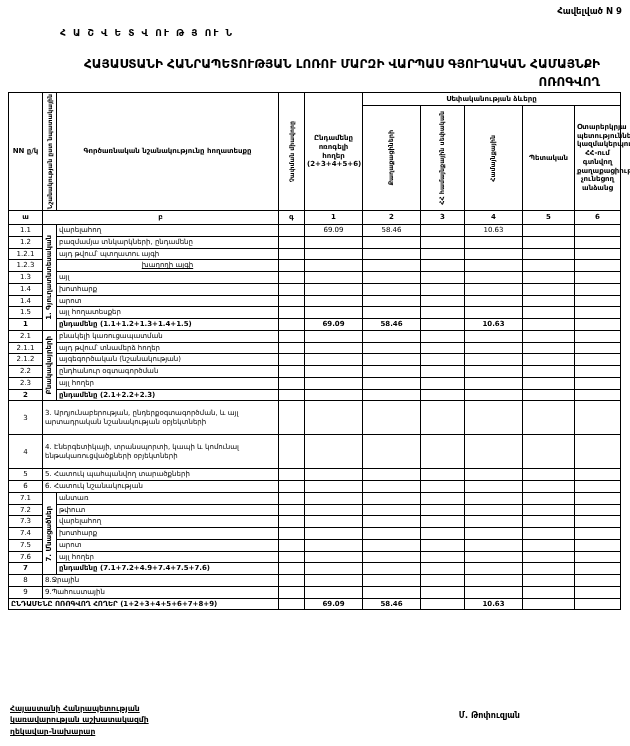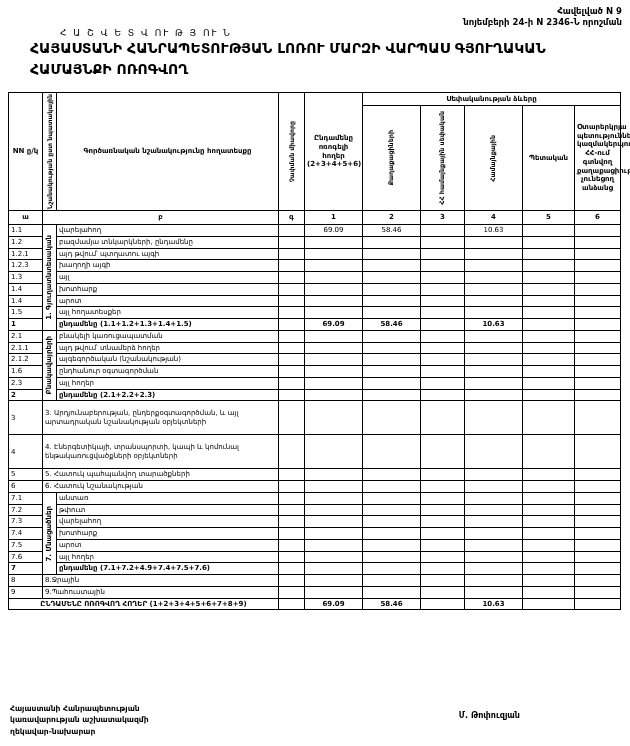--- a/index.html
+++ b/index.html
@@ -30,29 +30,29 @@
     font-size: 8.5px;
     line-height: 1.35;
     font-weight: bold;
   }
   .hdr-title {
     position: absolute;
     top: 28px;
     left: 60px;
     font-size: 9px;
     letter-spacing: 2px;
-    font-weight: normal;
+    font-weight: bold;
   }
   .hdr-sub {
     position: absolute;
-    top: 38px;
+    top: 55px;
     left: 30px;
     width: 570px;
-    text-align: left;
-    font-size: 14px;
+    text-align: right;
+    font-size: 12px;
     line-height: 1.5;
     font-weight: bold;
   }
   table.main {
     position: absolute;
     top: 92px;
     left: 8px;
     width: 612px;
     border-collapse: collapse;
     table-layout: fixed;
@@ -100,63 +100,65 @@
     white-space: nowrap;
     margin: 0 auto;
   }
   .letters td {
     text-align: center;
     font-weight: bold;
     font-size: 7px;
     height: 11px;
   }
   .rowno {
+    text-align: center;
     font-size: 7px;
   }
   .label {
     text-align: left;
     font-size: 7px;
     padding-left: 3px;
   }
   .label-ind {
-    text-align: left;
+    text-align: center;
     font-size: 7px;
     padding-left: 14px;
+    text-decoration: underline;
   }
   .bold { font-weight: bold; }
   .val { text-align: center; font-size: 7px; }
   .tall { height: 34px; }
   .grp-cell {
     width: 14px;
     padding: 0;
   }
   .footer {
     position: absolute;
     left: 10px;
     bottom: 8px;
     font-size: 7.6px;
     line-height: 1.55;
     font-weight: bold;
+    text-decoration: underline;
   }
   .footer-right {
     position: absolute;
     right: 110px;
     bottom: 26px;
     font-size: 8px;
     font-weight: bold;
   }
 </style>
 </head>
 <body>
 
 <div class="page">
 
   <div class="hdr-right">
     <div>Հավելված N 9</div>
-    <div>նոյեմբերի 24-ի N 2346-Ն որոշման</div>
   </div>
 
   <div class="hdr-title">Հ Ա Շ Վ Ե Տ Վ ՈՒ Թ Յ ՈՒ Ն</div>
 
   <div class="hdr-sub">
     <div>ՀԱՅԱՍՏԱՆԻ ՀԱՆՐԱՊԵՏՈՒԹՅԱՆ ԼՈՌՈՒ ՄԱՐԶԻ ՎԱՐՊԱՍ ԳՅՈՒՂԱԿԱՆ ՀԱՄԱՅՆՔԻ ՈՌՈԳՎՈՂ</div>
   </div>
 
   <table class="main">
     <colgroup>
@@ -344,21 +346,21 @@
         <td class="label">այգեգործական (նշանակության)</td>
         <td class="val"></td>
         <td class="val"></td>
         <td class="val"></td>
         <td class="val"></td>
         <td class="val"></td>
         <td class="val"></td>
         <td class="val"></td>
       </tr>
       <tr>
-        <td class="rowno">1.6</td>
+        <td class="rowno">2.2</td>
         <td class="label">ընդհանուր օգտագործման</td>
         <td class="val"></td>
         <td class="val"></td>
         <td class="val"></td>
         <td class="val"></td>
         <td class="val"></td>
         <td class="val"></td>
         <td class="val"></td>
       </tr>
       <tr>
@@ -527,21 +529,21 @@
         <td class="val"></td>
         <td class="val"></td>
         <td class="val"></td>
         <td class="val"></td>
         <td class="val"></td>
         <td class="val"></td>
         <td class="val"></td>
       </tr>
 
       <tr>
-        <td class="label bold" colspan="3" style="text-align:center">ԸՆԴԱՄԵՆԸ ՈՌՈԳՎՈՂ ՀՈՂԵՐ (1+2+3+4+5+6+7+8+9)</td>
+        <td class="label bold" colspan="3" style="">ԸՆԴԱՄԵՆԸ ՈՌՈԳՎՈՂ ՀՈՂԵՐ (1+2+3+4+5+6+7+8+9)</td>
         <td class="val"></td>
         <td class="val bold">69.09</td>
         <td class="val bold">58.46</td>
         <td class="val"></td>
         <td class="val bold">10.63</td>
         <td class="val"></td>
         <td class="val"></td>
       </tr>
     </tbody>
   </table>

